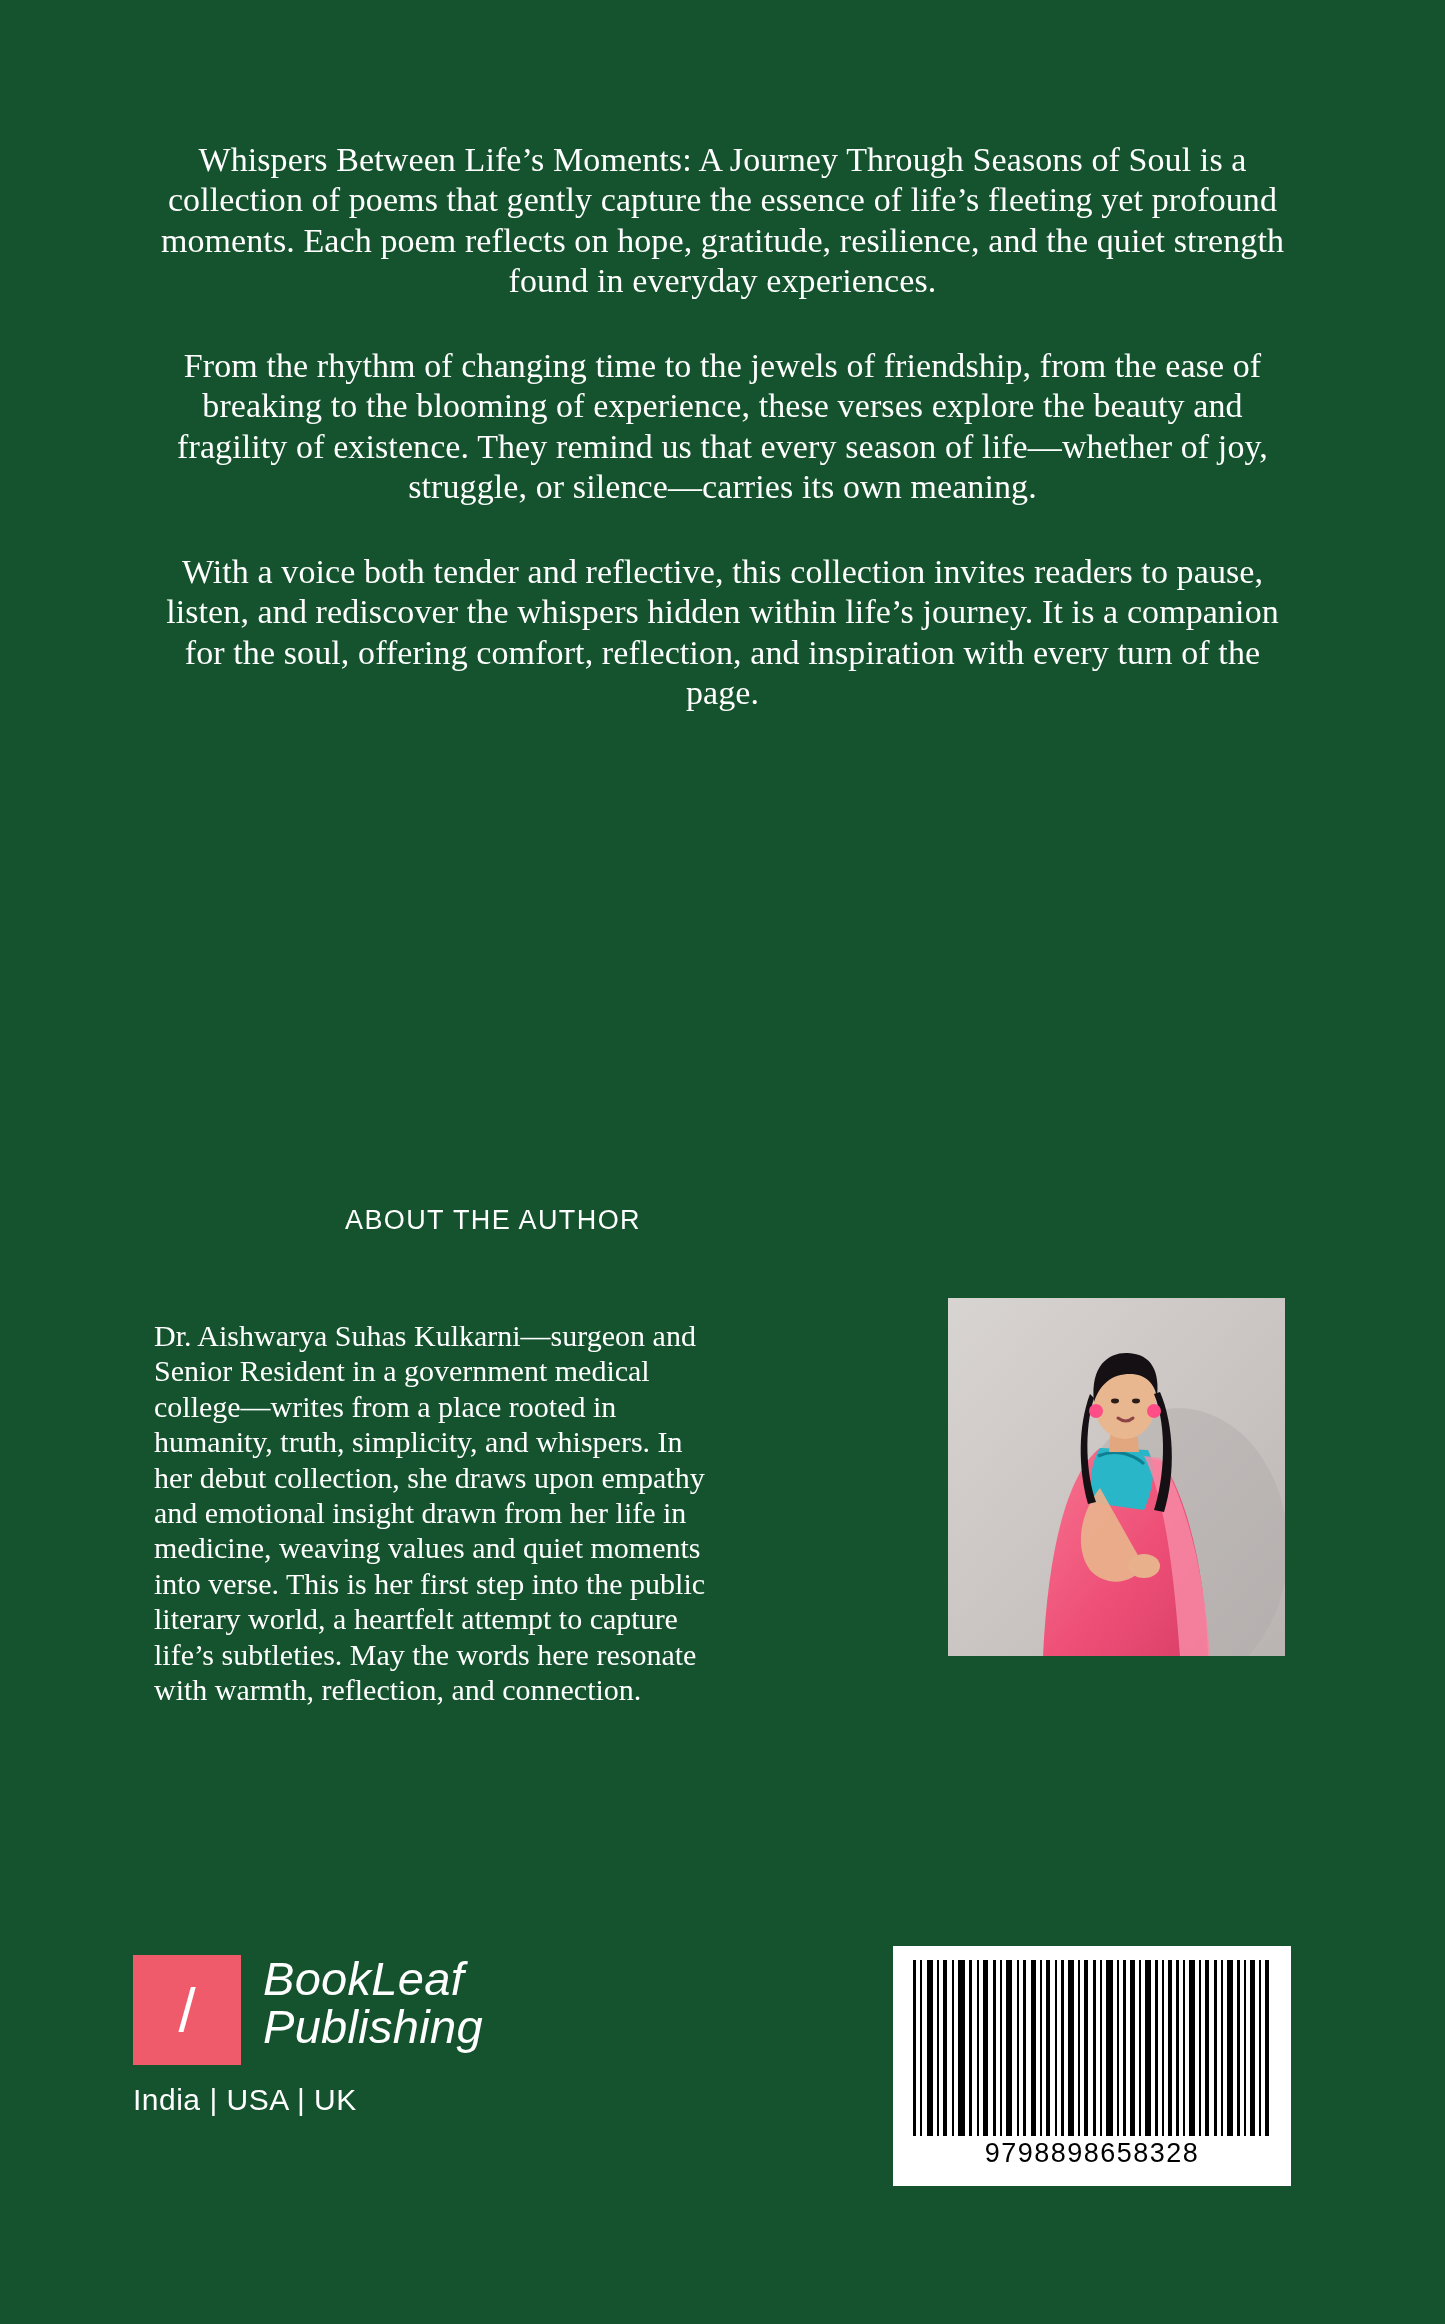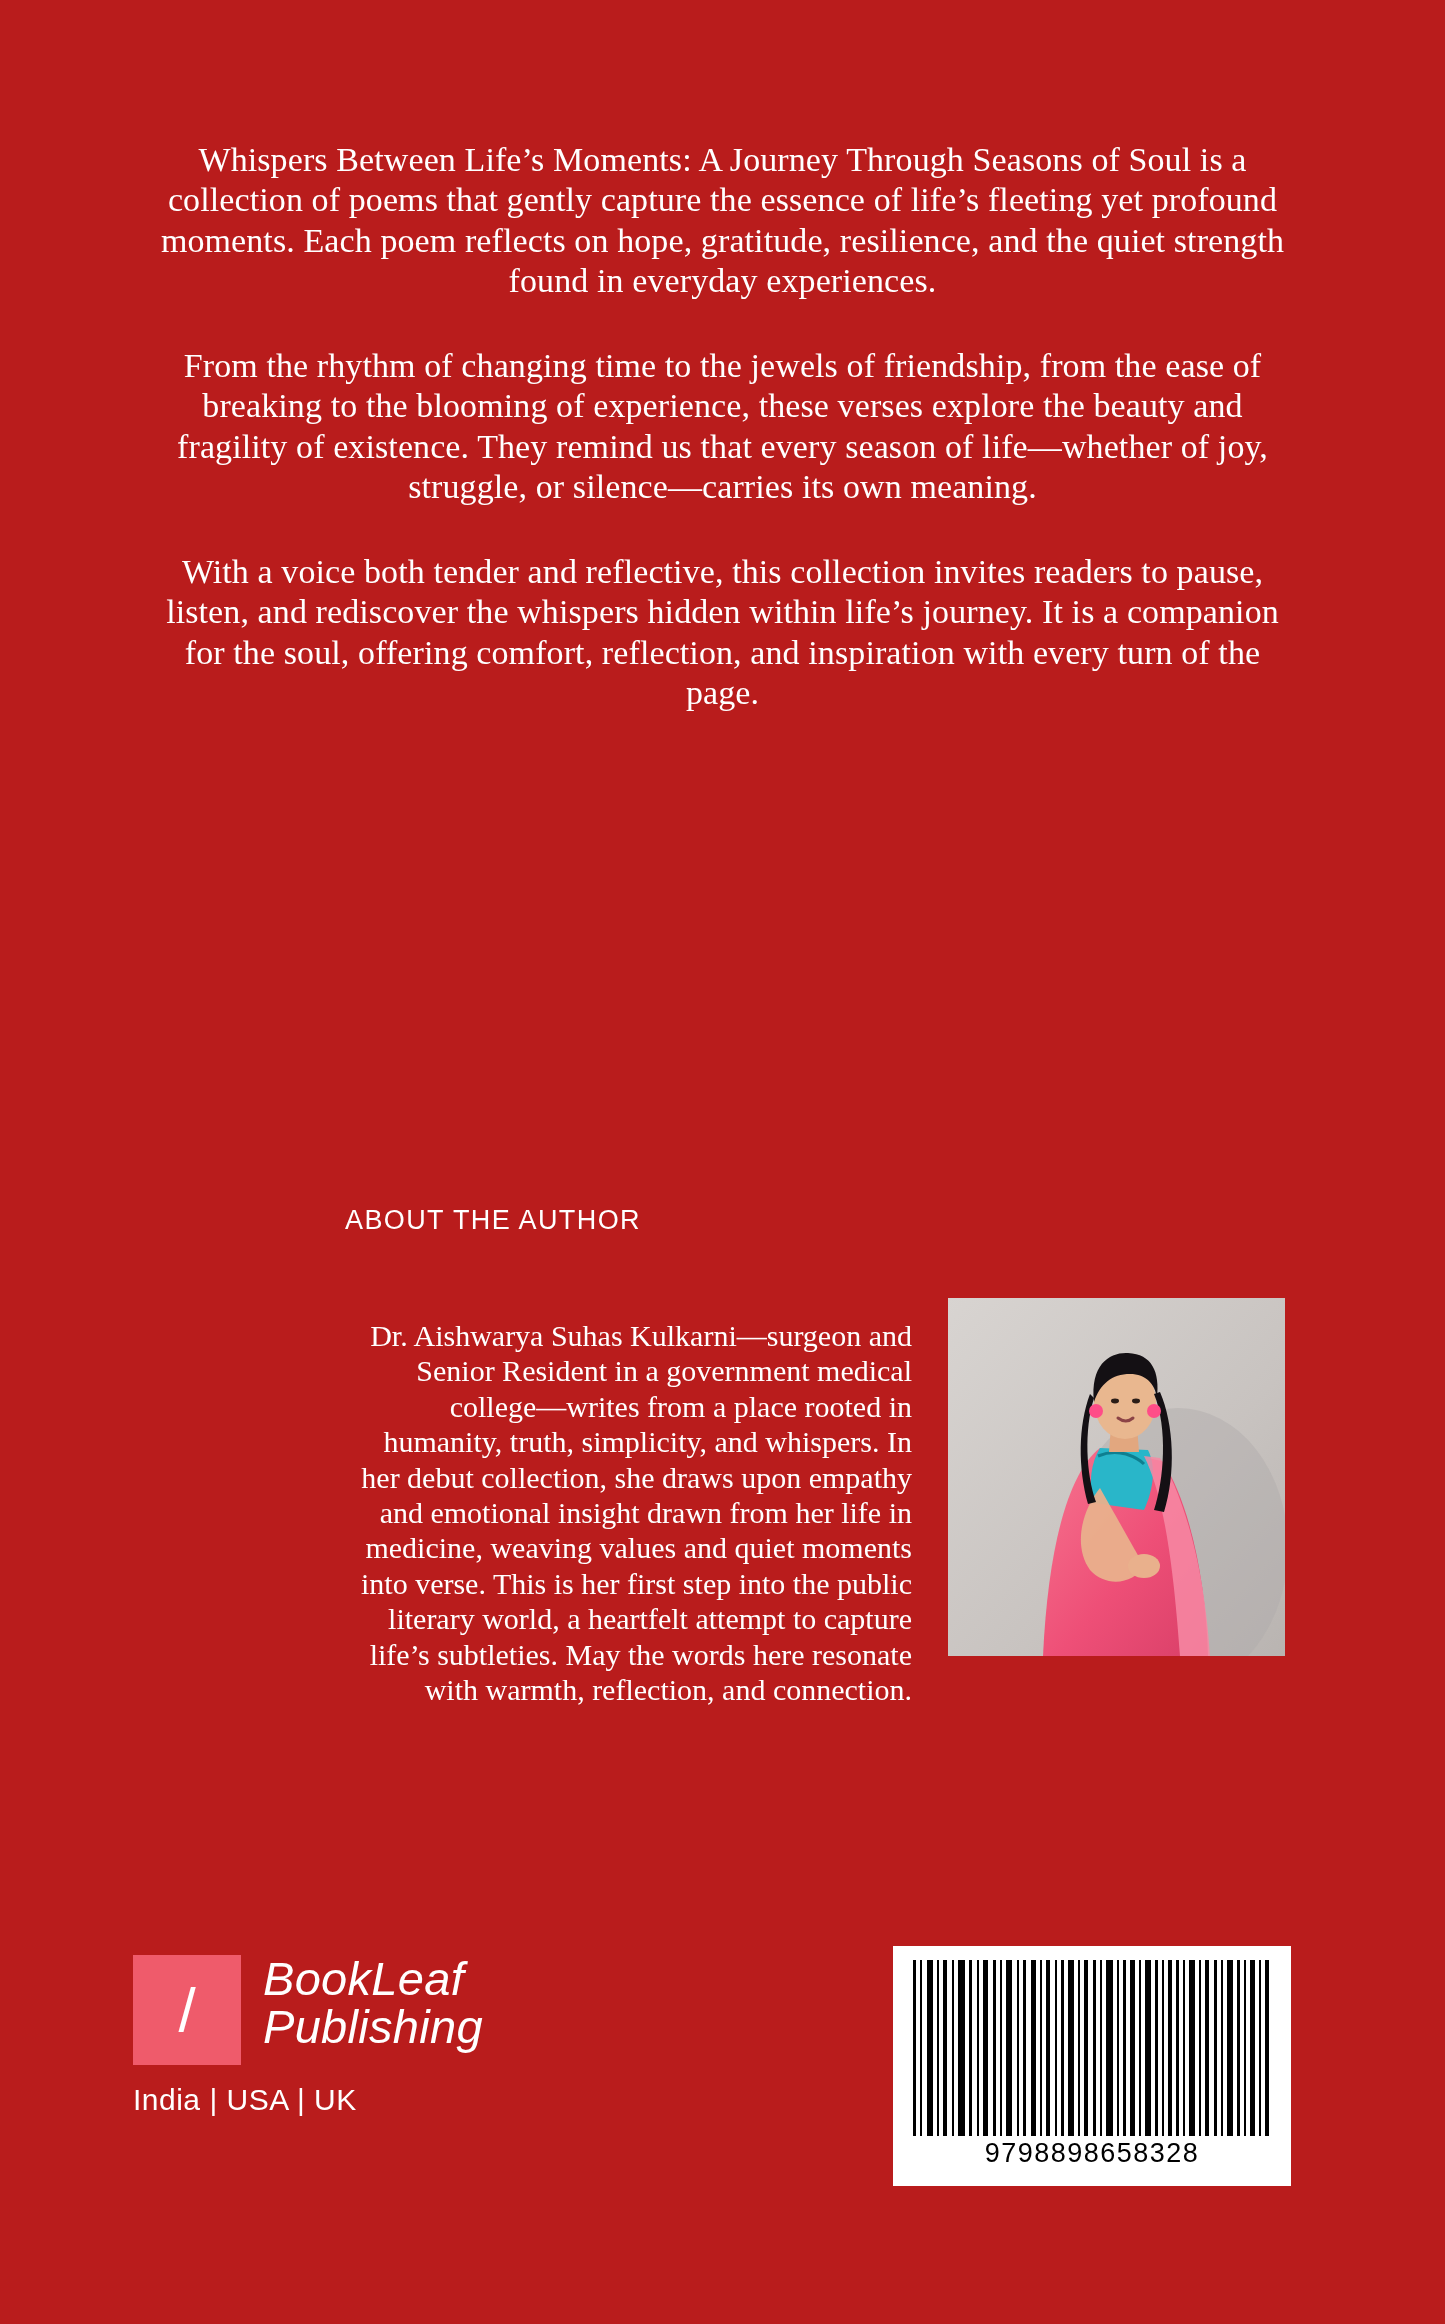--- a/index.html
+++ b/index.html
@@ -12,21 +12,21 @@
     height: 2324px;
     position: relative;
     overflow: hidden;
     font-family: "Liberation Serif", serif;
     color: #ffffff;
   }
 
   .page {
     position: absolute;
     inset: 0;
-    background: #b91c1c;
+    background: #14532d;
   }
 
   
   .blurb {
     position: absolute;
     left: 150px;
     top: 140px;
     width: 1145px;
     text-align: center;
   }
@@ -47,24 +47,24 @@
     top: 1205px;
     font-size: 27px;
     letter-spacing: 1.4px;
     color: #ffffff;
     font-family: Liberation Sans, sans-serif;
   }
 
   
   .bio {
     position: absolute;
-    left: 167px;
+    left: 154px;
     top: 1318px;
     width: 745px;
-    text-align: right;
+    text-align: left;
     font-size: 30px;
     line-height: 1.18;
     color: #ffffff;
     font-family: "Liberation Serif", serif;
   }
   .bio span { display: block; }
   .bio .ln { white-space: nowrap; }
 
   
   .author-photo {

